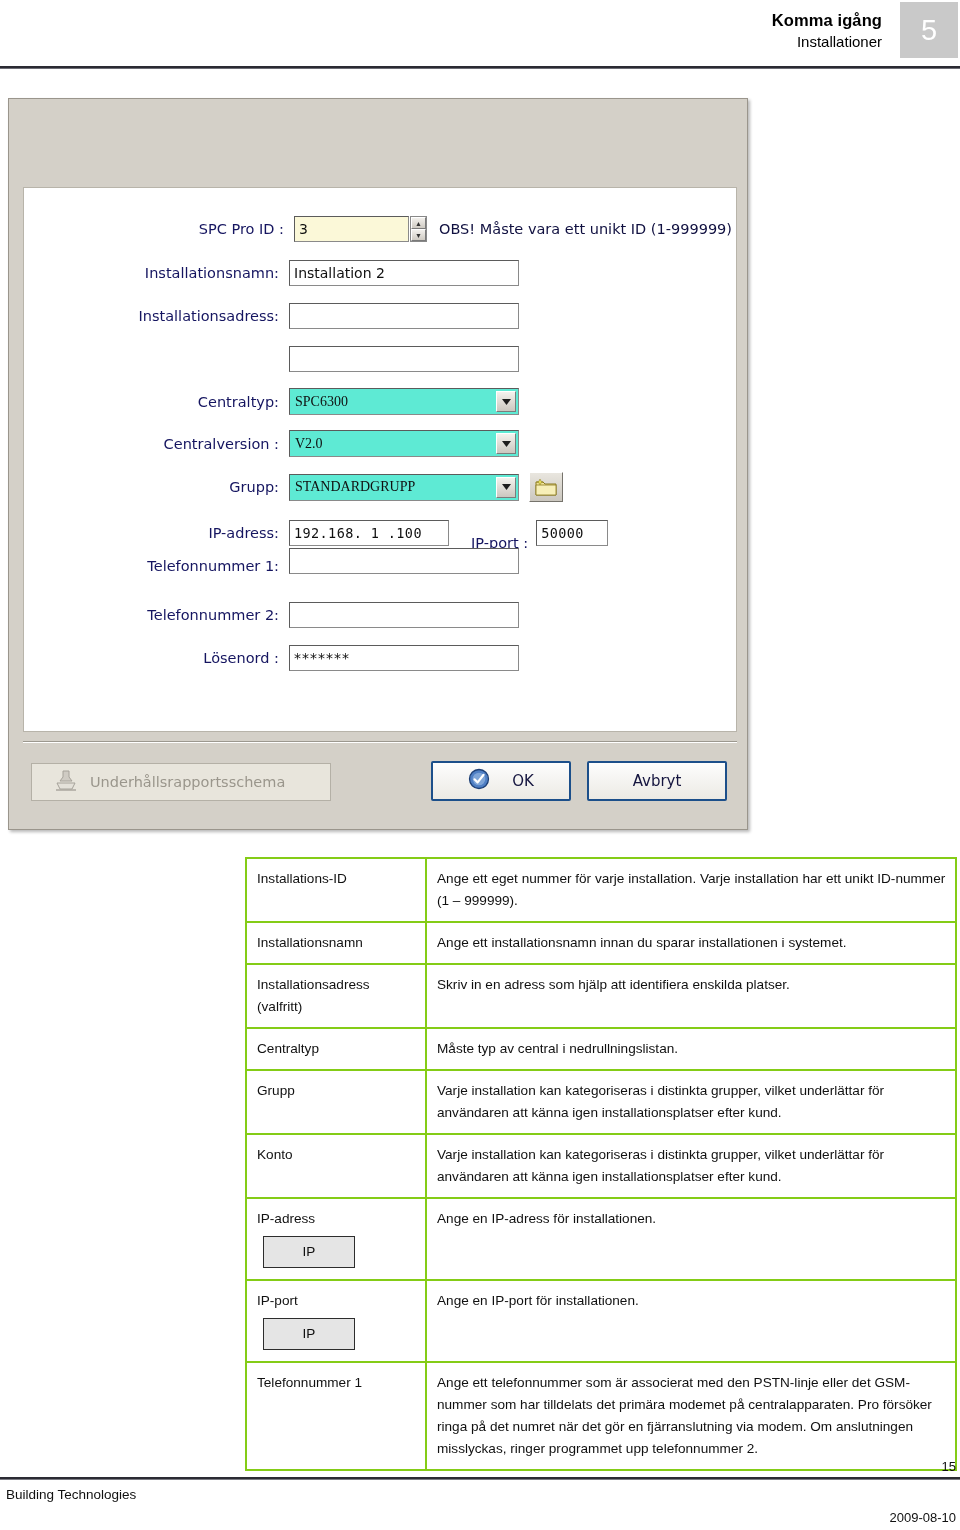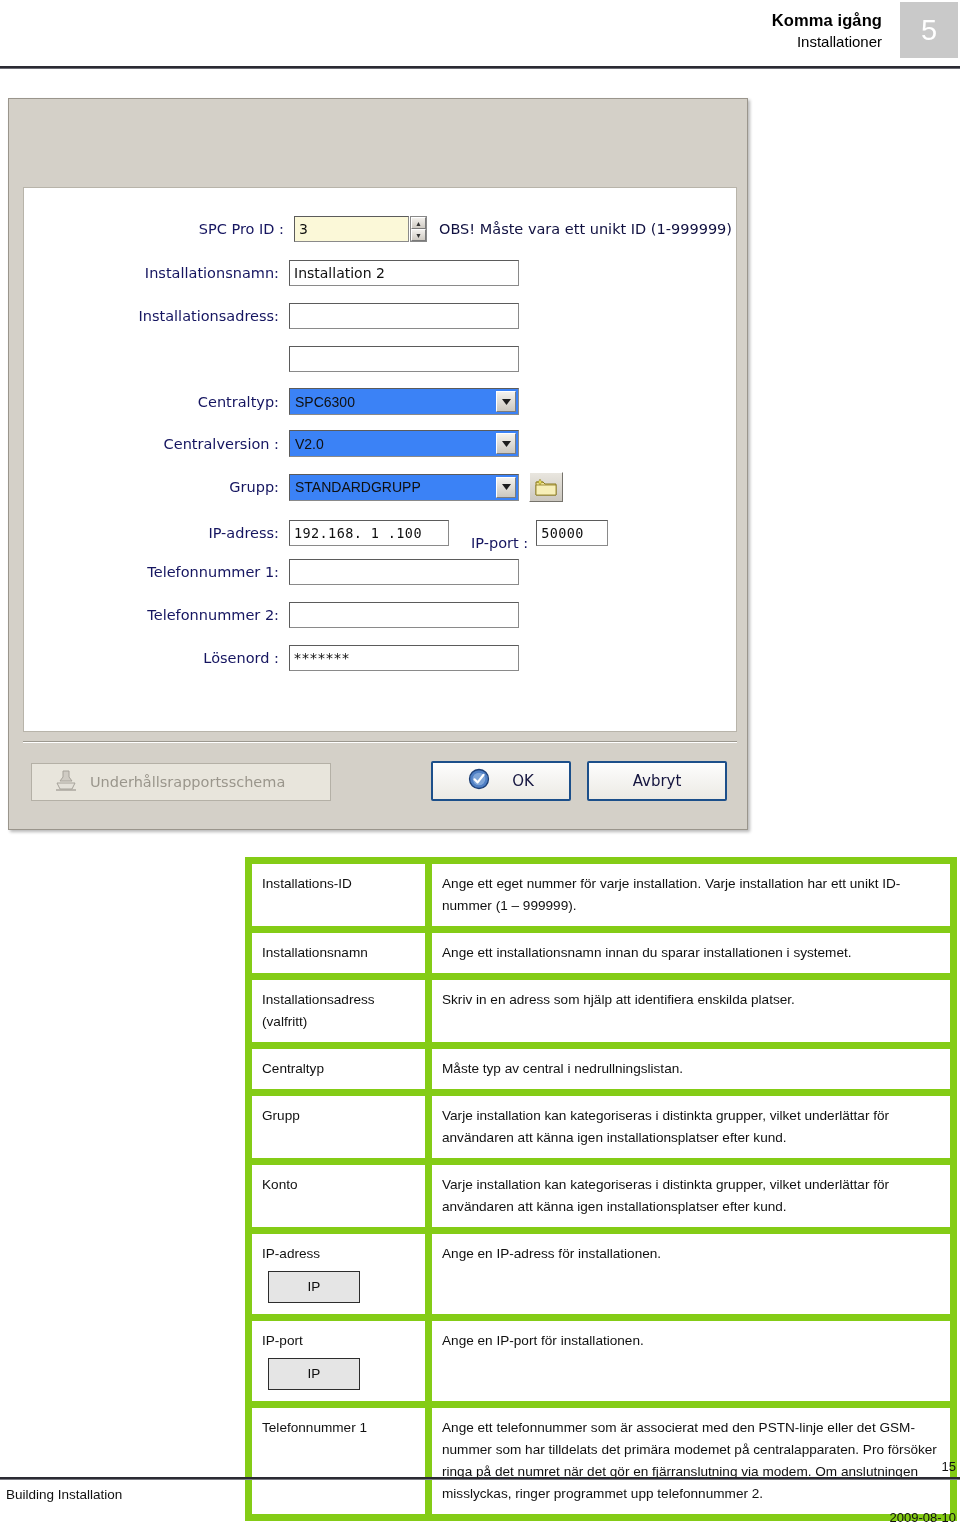--- a/index.html
+++ b/index.html
@@ -157,29 +157,29 @@
   }
   .hint {
     color: #101040;
     font-size: 14.5px;
     font-family: "DejaVu Sans", sans-serif;
     margin-left: 12px;
     white-space: nowrap;
   }
   .combo {
     position: relative;
-    background: #3b82f6;
+    background: #5eead4;
     border: 1px solid #8a8a8a;
     border-top-color: #5b5b5b;
     border-left-color: #5b5b5b;
     height: 27px;
     display: flex;
     align-items: center;
     padding: 0 26px 0 5px;
-    font-family: Liberation Sans, sans-serif;
+    font-family: Liberation Serif, serif;
     font-size: 14px;
     color: #101010;
   }
   .combo-arrow {
     position: absolute;
     right: 2px; top: 2px;
     width: 20px; height: 21px;
     background: linear-gradient(180deg,#f4f2ee,#cbc7bf);
     border: 1px solid #ffffff;
     border-right-color: #7c7c7c;
@@ -236,21 +236,21 @@
   .desc-table {
     position: absolute;
     left: 245px;
     top: 857px;
     width: 712px;
     border-collapse: collapse;
     font-size: 13.6px;
     font-family: "Liberation Sans", sans-serif;
   }
   .desc-table td {
-    border: 7px solid #84cc16;
+    border: 2px solid #84cc16;
     vertical-align: top;
     padding: 9px 9px 9px 10px;
     line-height: 1.62;
     color: #111;
   }
   .desc-table td.k { width: 180px; }
   .ip-badge {
     display: block;
     width: 92px;
     margin: 6px 0 2px 6px;
@@ -378,21 +378,21 @@
       </div>
     </div>
 
     <div class="frow" style="left:0; top:327px; width:700px;">
       <div class="flabel" style="width:255px;">IP-adress:</div>
       <div class="fbox mono" style="margin-left:10px; width:160px;">192.168.  1  .100</div>
       <div class="flabel" style="margin-left:22px;margin-top:20px;">IP-port :</div>
       <div class="fbox mono" style="margin-left:8px; width:72px;">50000</div>
     </div>
 
-    <div class="frow" style="left:0; top:371px; width:700px;">
+    <div class="frow" style="left:0; top:360px; width:700px;align-items:flex-end;">
       <div class="flabel" style="width:255px;">Telefonnummer 1:</div>
       <div class="fbox" style="margin-left:10px; width:230px;"></div>
     </div>
 
     <div class="frow" style="left:0; top:414px; width:700px;">
       <div class="flabel" style="width:255px;">Telefonnummer 2:</div>
       <div class="fbox" style="margin-left:10px; width:230px;"></div>
     </div>
 
     <div class="frow" style="left:0; top:457px; width:700px;">
@@ -487,14 +487,14 @@
       <td class="k">
         <span>Telefonnummer 1</span>
       </td>
       <td>Ange ett telefonnummer som är associerat med den PSTN-linje eller det GSM-nummer som har tilldelats det primära modemet på  centralapparaten. Pro försöker ringa på det numret när det gör en fjärranslutning via modem. Om anslutningen misslyckas, ringer programmet upp telefonnummer 2.</td>
     </tr>
   </tbody>
 </table>
 
 <div class="footer-pageno">15</div>
 <div class="footer-rule"></div>
-<div class="footer-left">Building Installation</div>
+<div class="footer-left">Building Technologies</div>
 <div class="footer-right">2009-08-10</div>
 
 </body></html>

